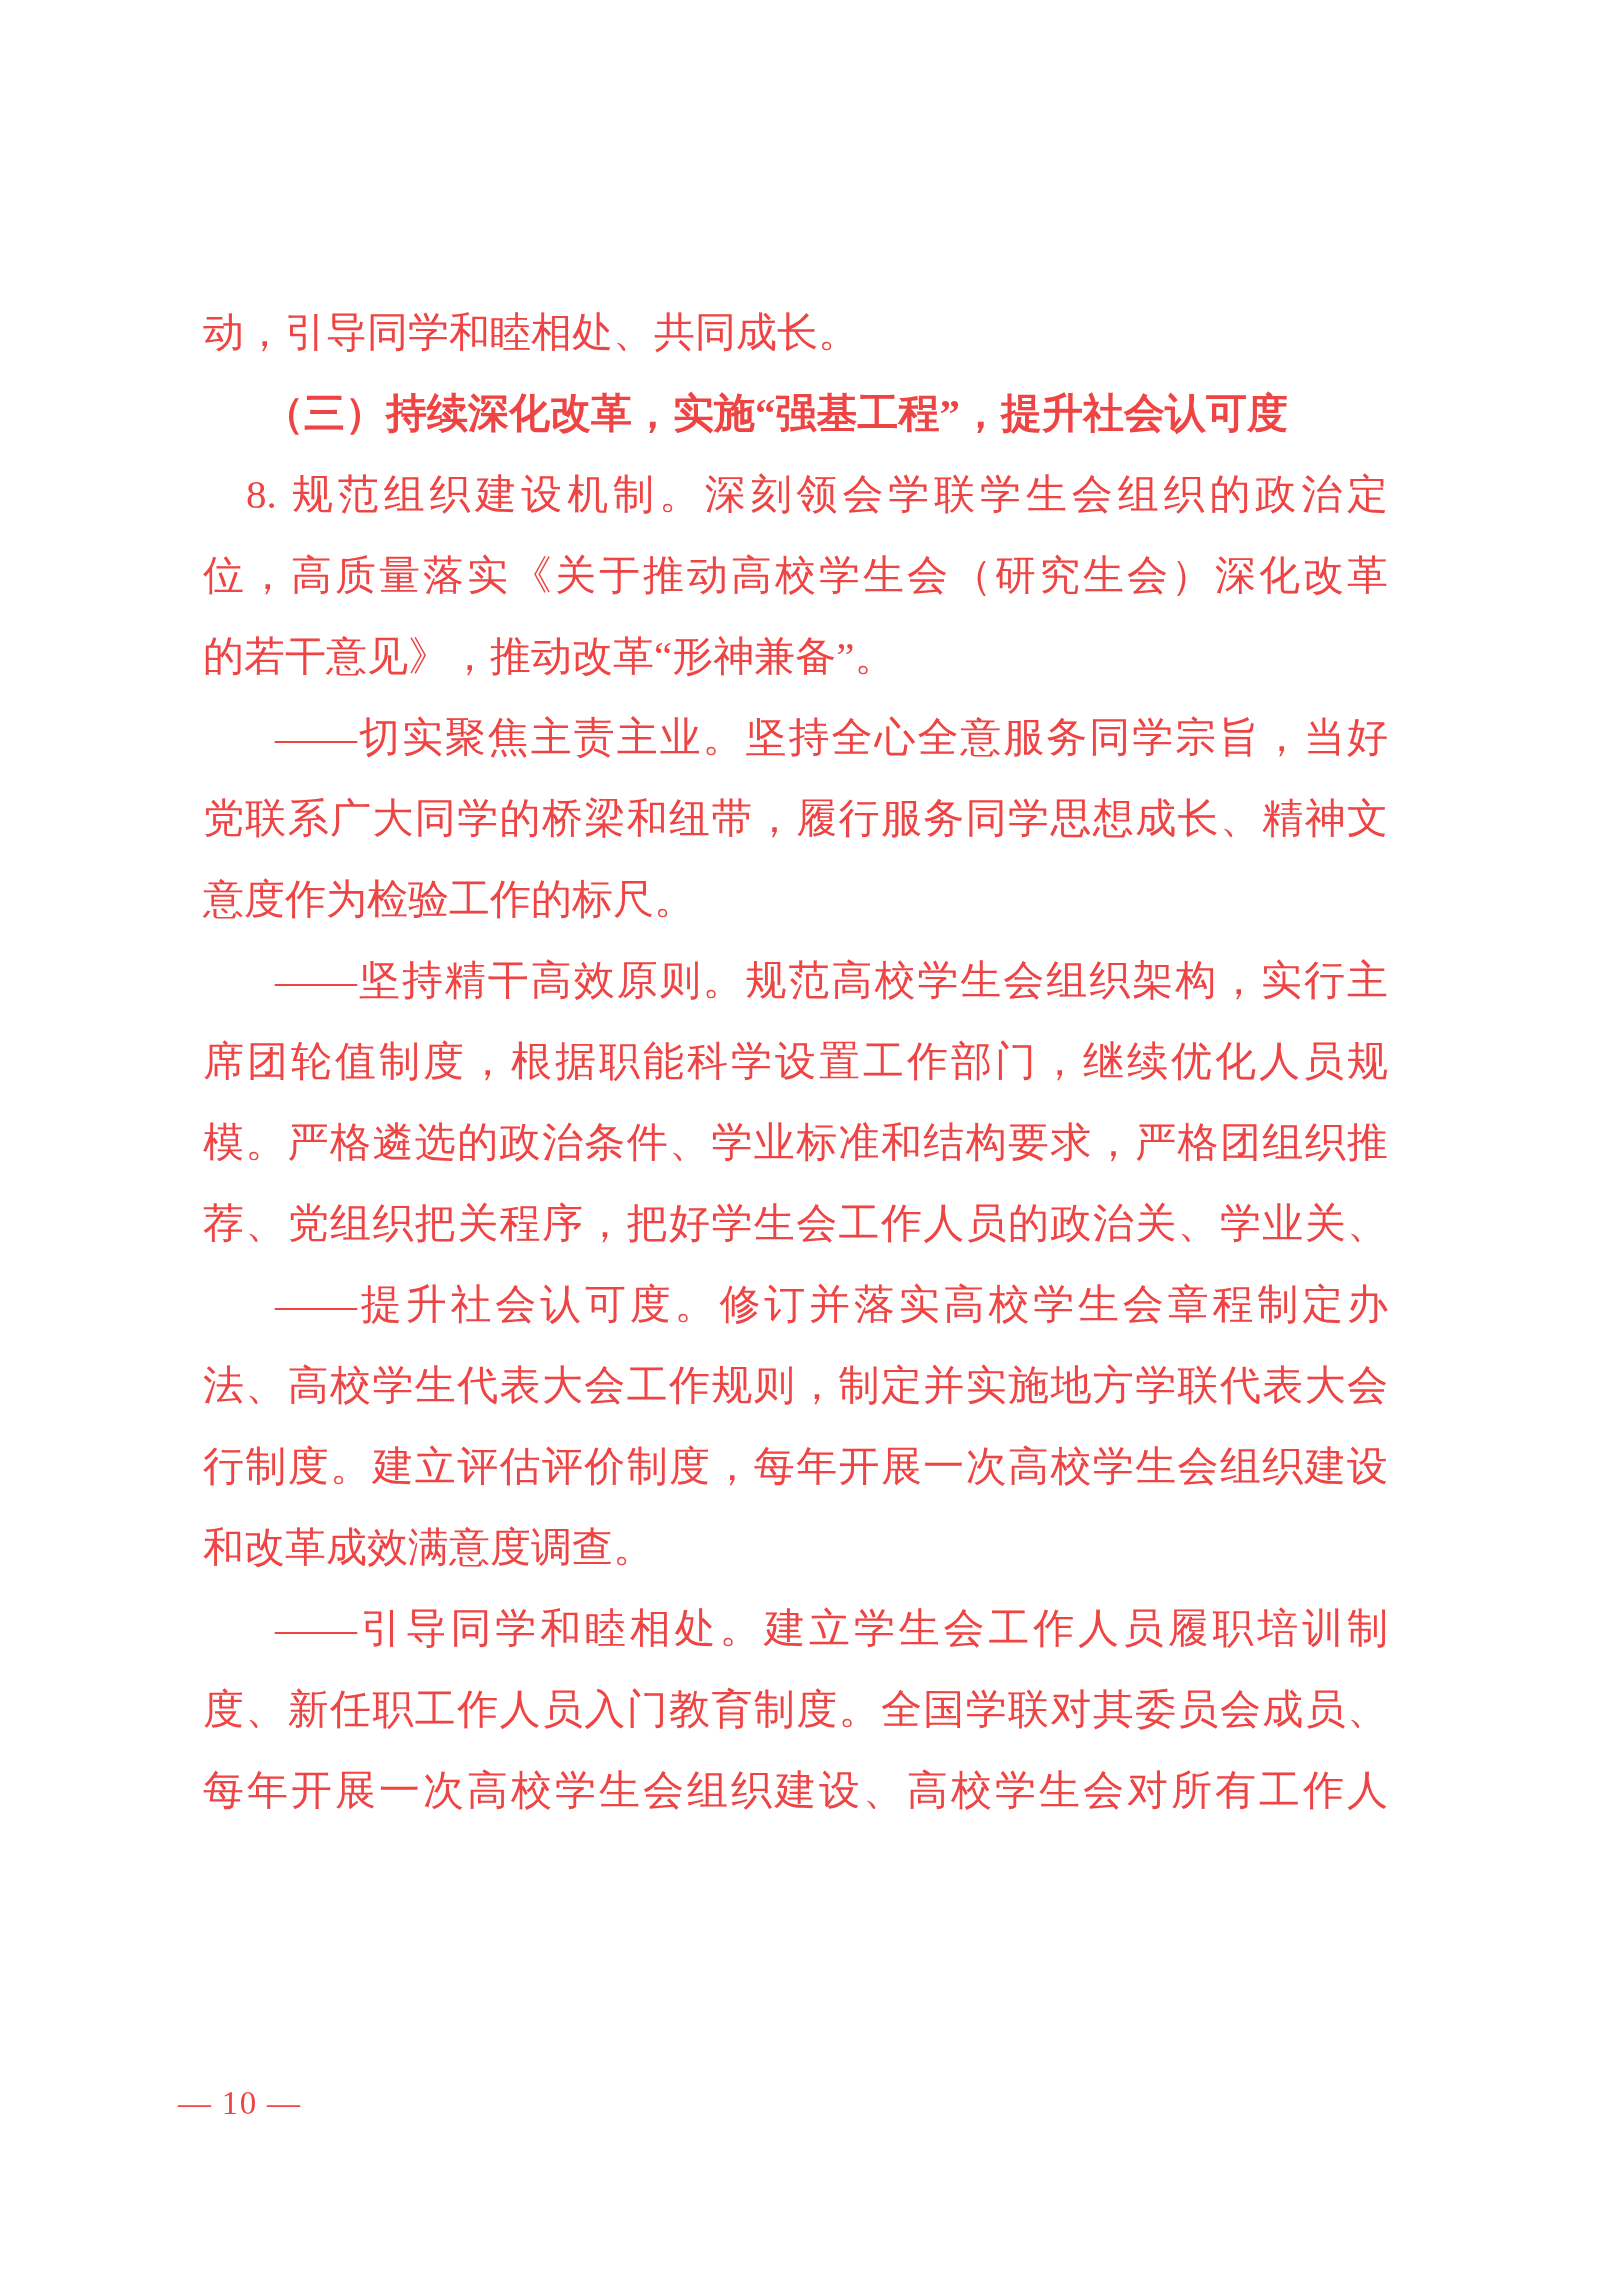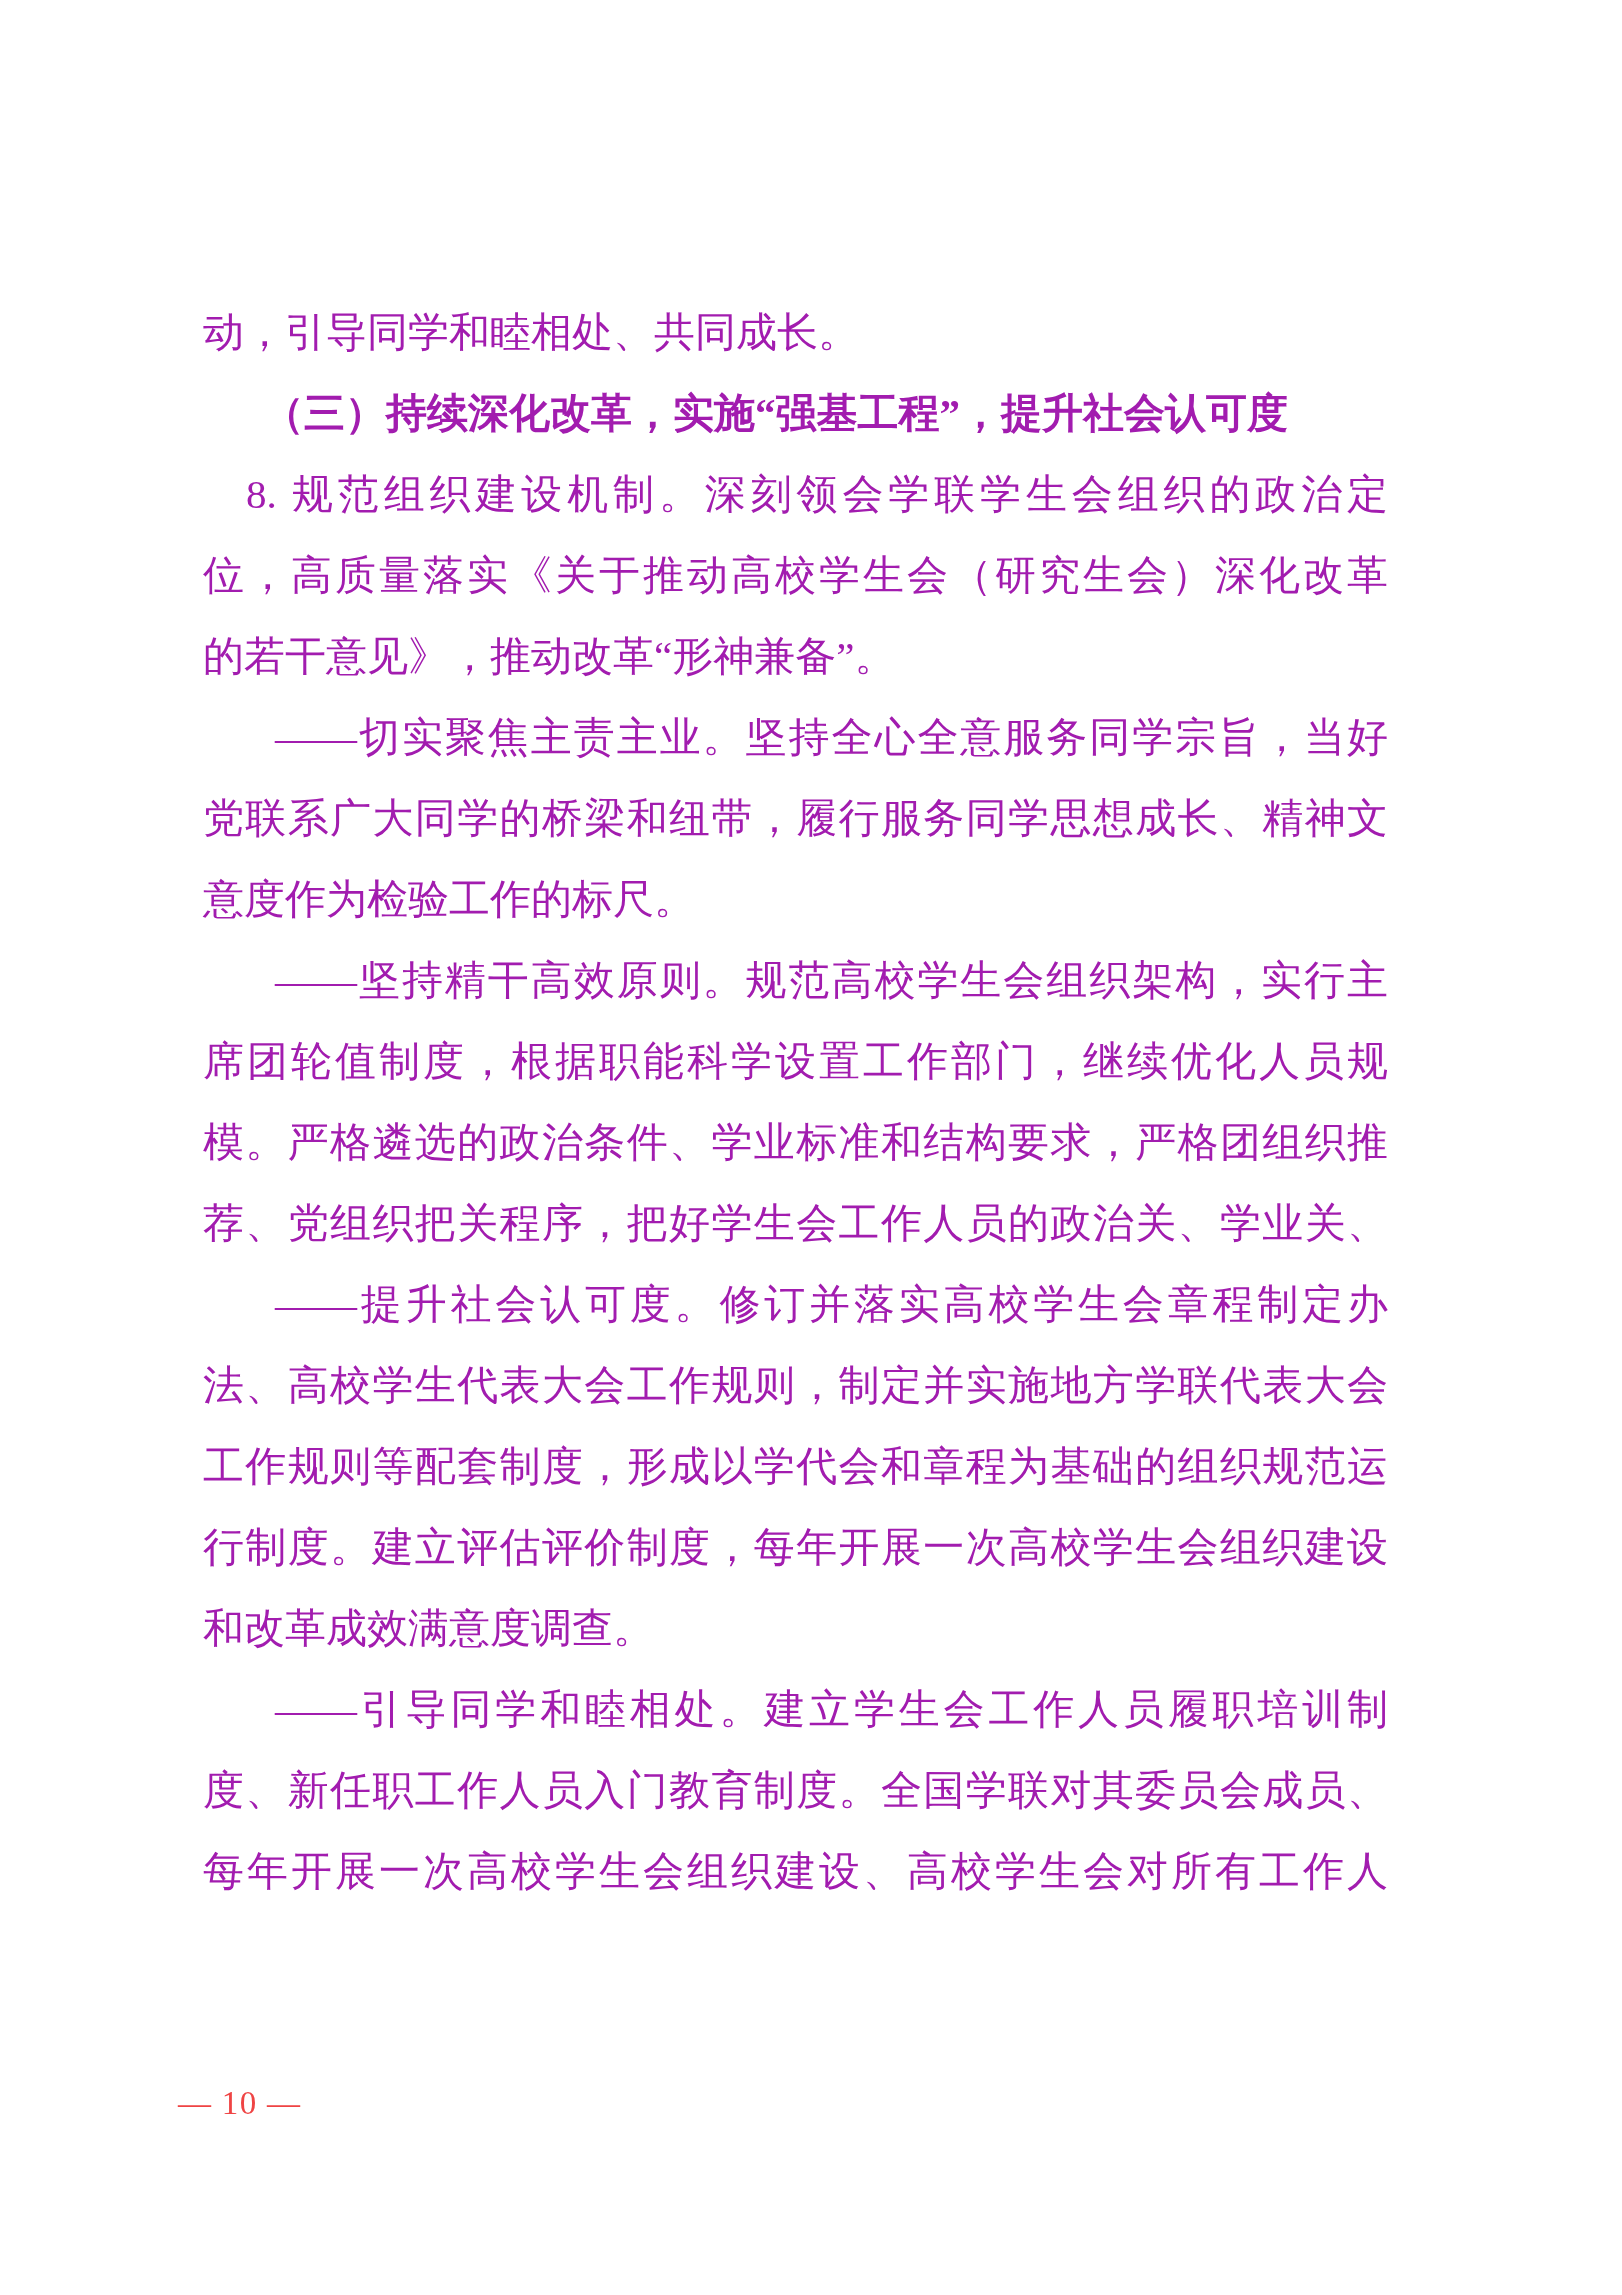--- a/index.html
+++ b/index.html
@@ -18,21 +18,21 @@
   .text-block {
     position: absolute;
     left: 203px;
     top: 292px;
     width: 1185px;
   }
   .line {
     height: 81px;
     line-height: 81px;
     font-size: 41px;
-    color: #a21caf;
+    color: #ef4444;
   }
   
   .full {
     text-align: justify;
     text-align-last: justify;
   }
   
   .end {
     text-align: left;
     text-align-last: left;
@@ -65,21 +65,20 @@
   <div class="line end">的若干意见》，推动改革“形神兼备”。</div>
   <div class="line full ind-dash">——切实聚焦主责主业。坚持全心全意服务同学宗旨，当好</div>
   <div class="line full">党联系广大同学的桥梁和纽带，履行服务同学思想成长、精神文</div>
   <div class="line end">意度作为检验工作的标尺。</div>
   <div class="line full ind-dash">——坚持精干高效原则。规范高校学生会组织架构，实行主</div>
   <div class="line full">席团轮值制度，根据职能科学设置工作部门，继续优化人员规</div>
   <div class="line full">模。严格遴选的政治条件、学业标准和结构要求，严格团组织推</div>
   <div class="line full">荐、党组织把关程序，把好学生会工作人员的政治关、学业关、</div>
   <div class="line full ind-dash">——提升社会认可度。修订并落实高校学生会章程制定办</div>
   <div class="line full">法、高校学生代表大会工作规则，制定并实施地方学联代表大会</div>
-  <div class="line full">工作规则等配套制度，形成以学代会和章程为基础的组织规范运</div>
   <div class="line full">行制度。建立评估评价制度，每年开展一次高校学生会组织建设</div>
   <div class="line end">和改革成效满意度调查。</div>
   <div class="line full ind-dash">——引导同学和睦相处。建立学生会工作人员履职培训制</div>
   <div class="line full">度、新任职工作人员入门教育制度。全国学联对其委员会成员、</div>
   <div class="line full">每年开展一次高校学生会组织建设、高校学生会对所有工作人</div>
 </div>
 
 <div class="page-number">— 10 —</div>
 
 

